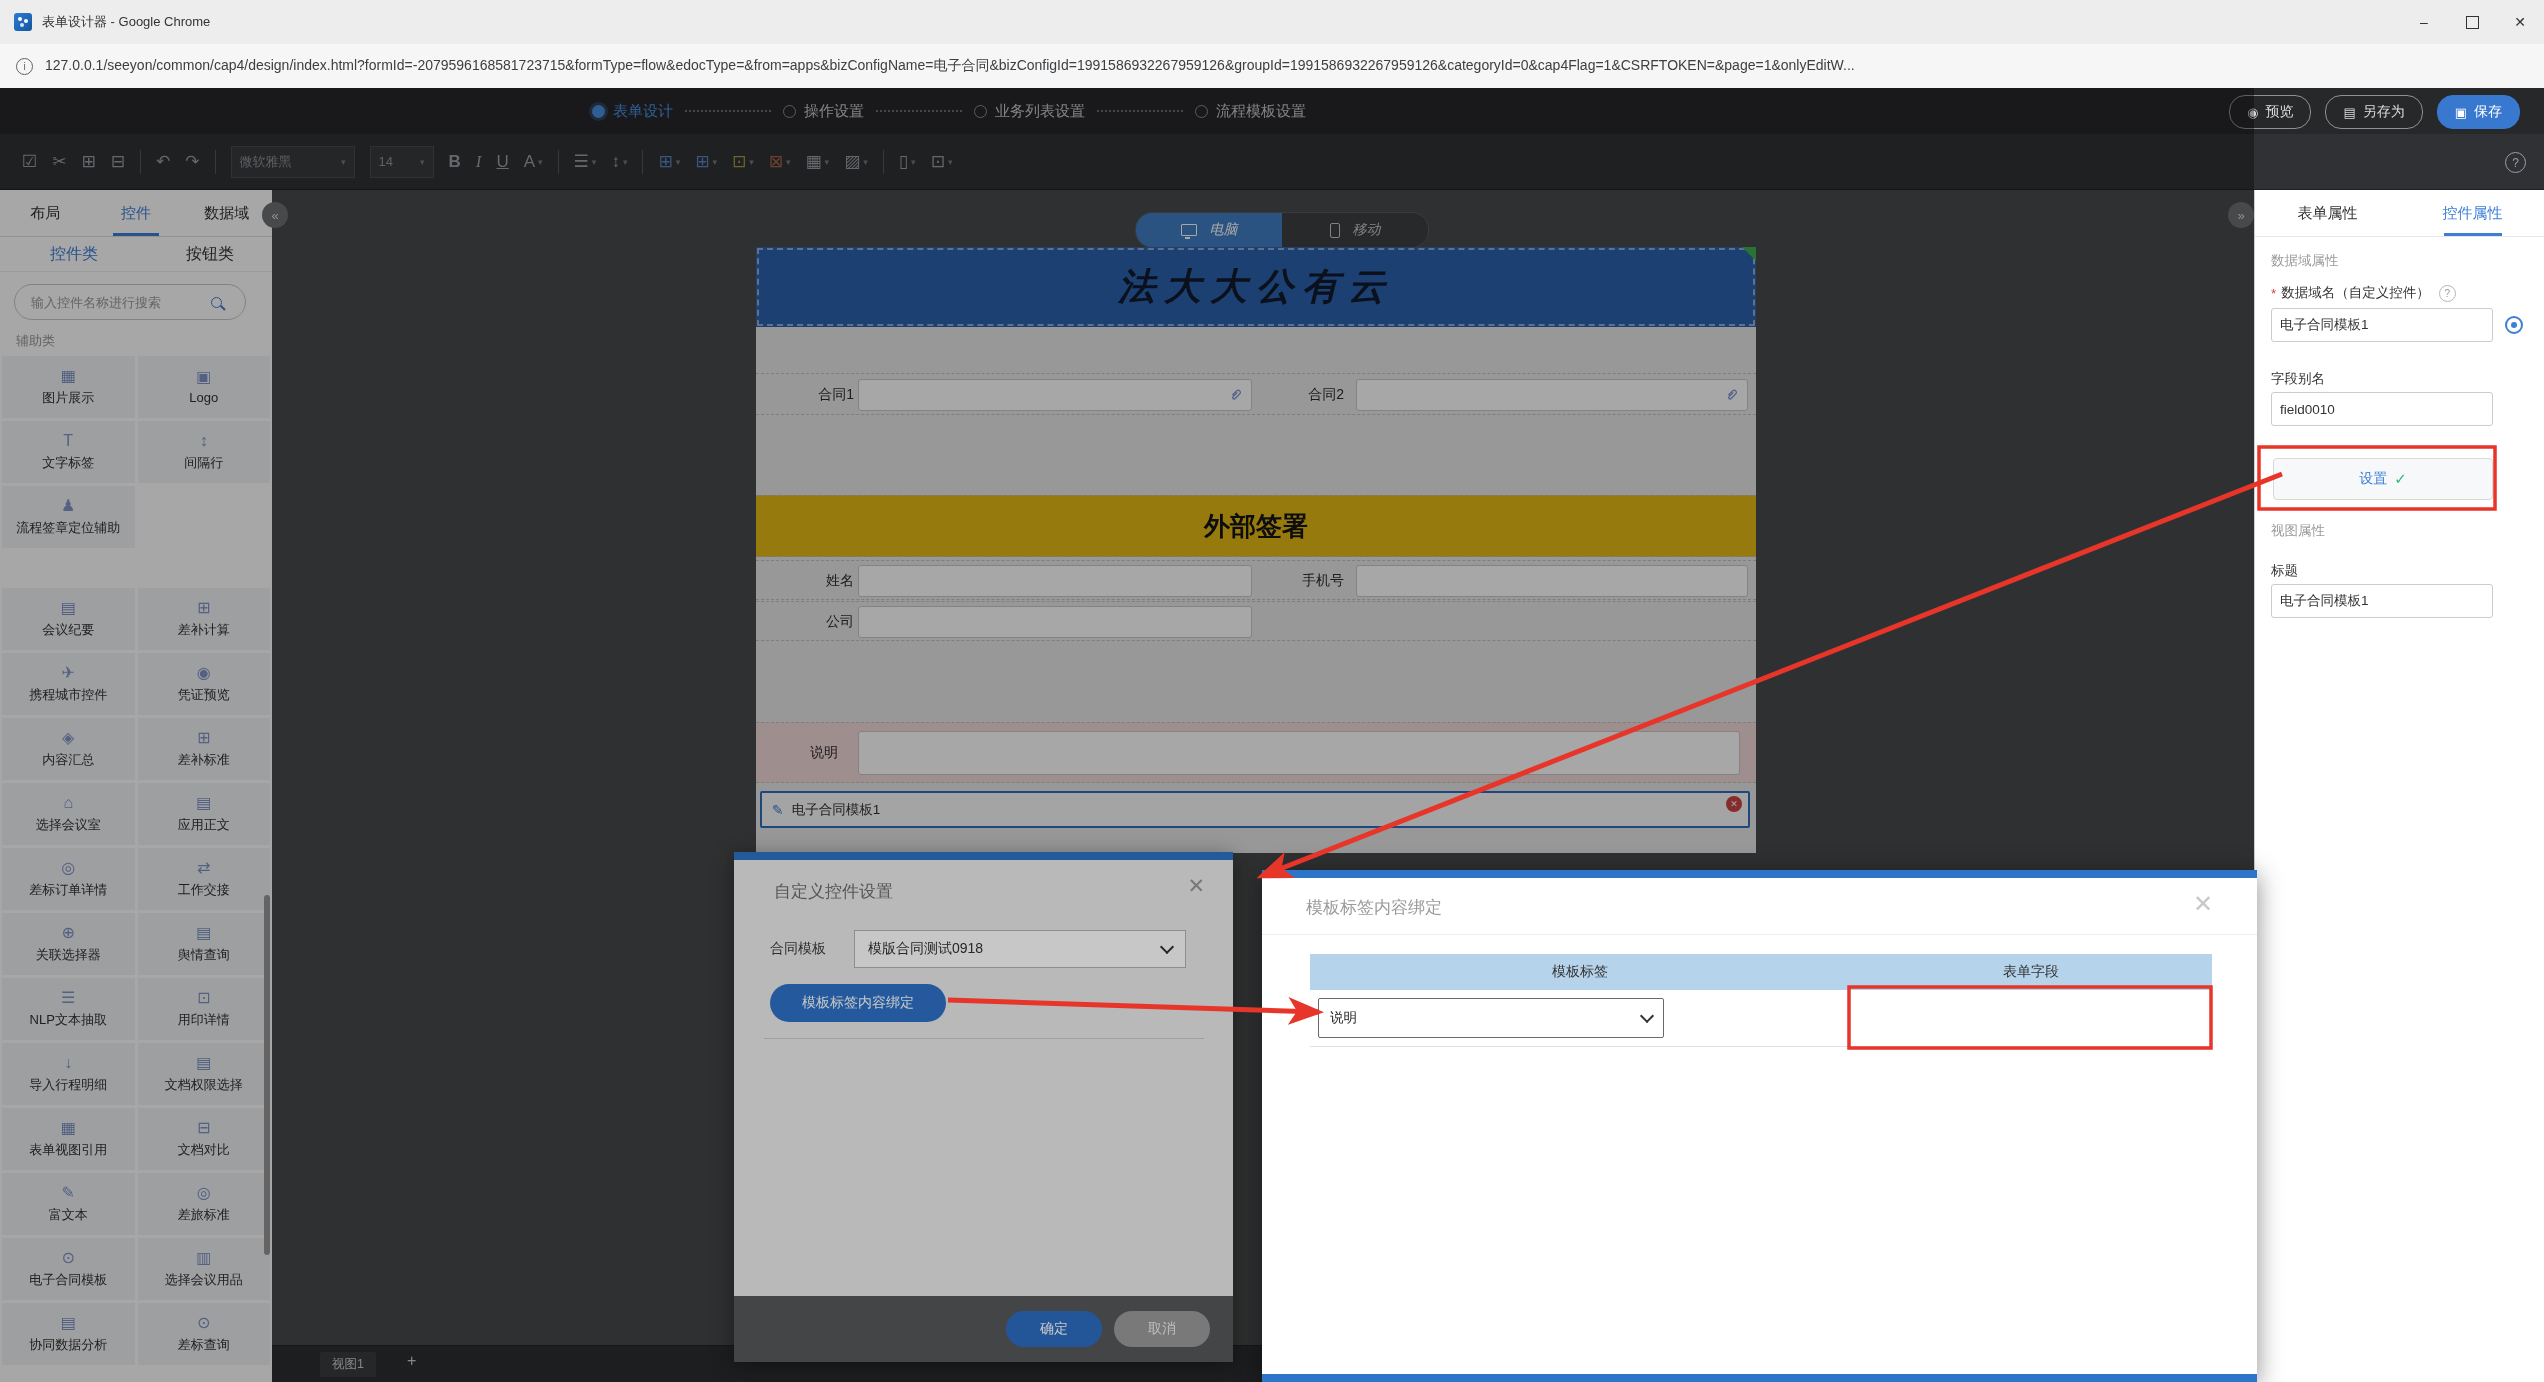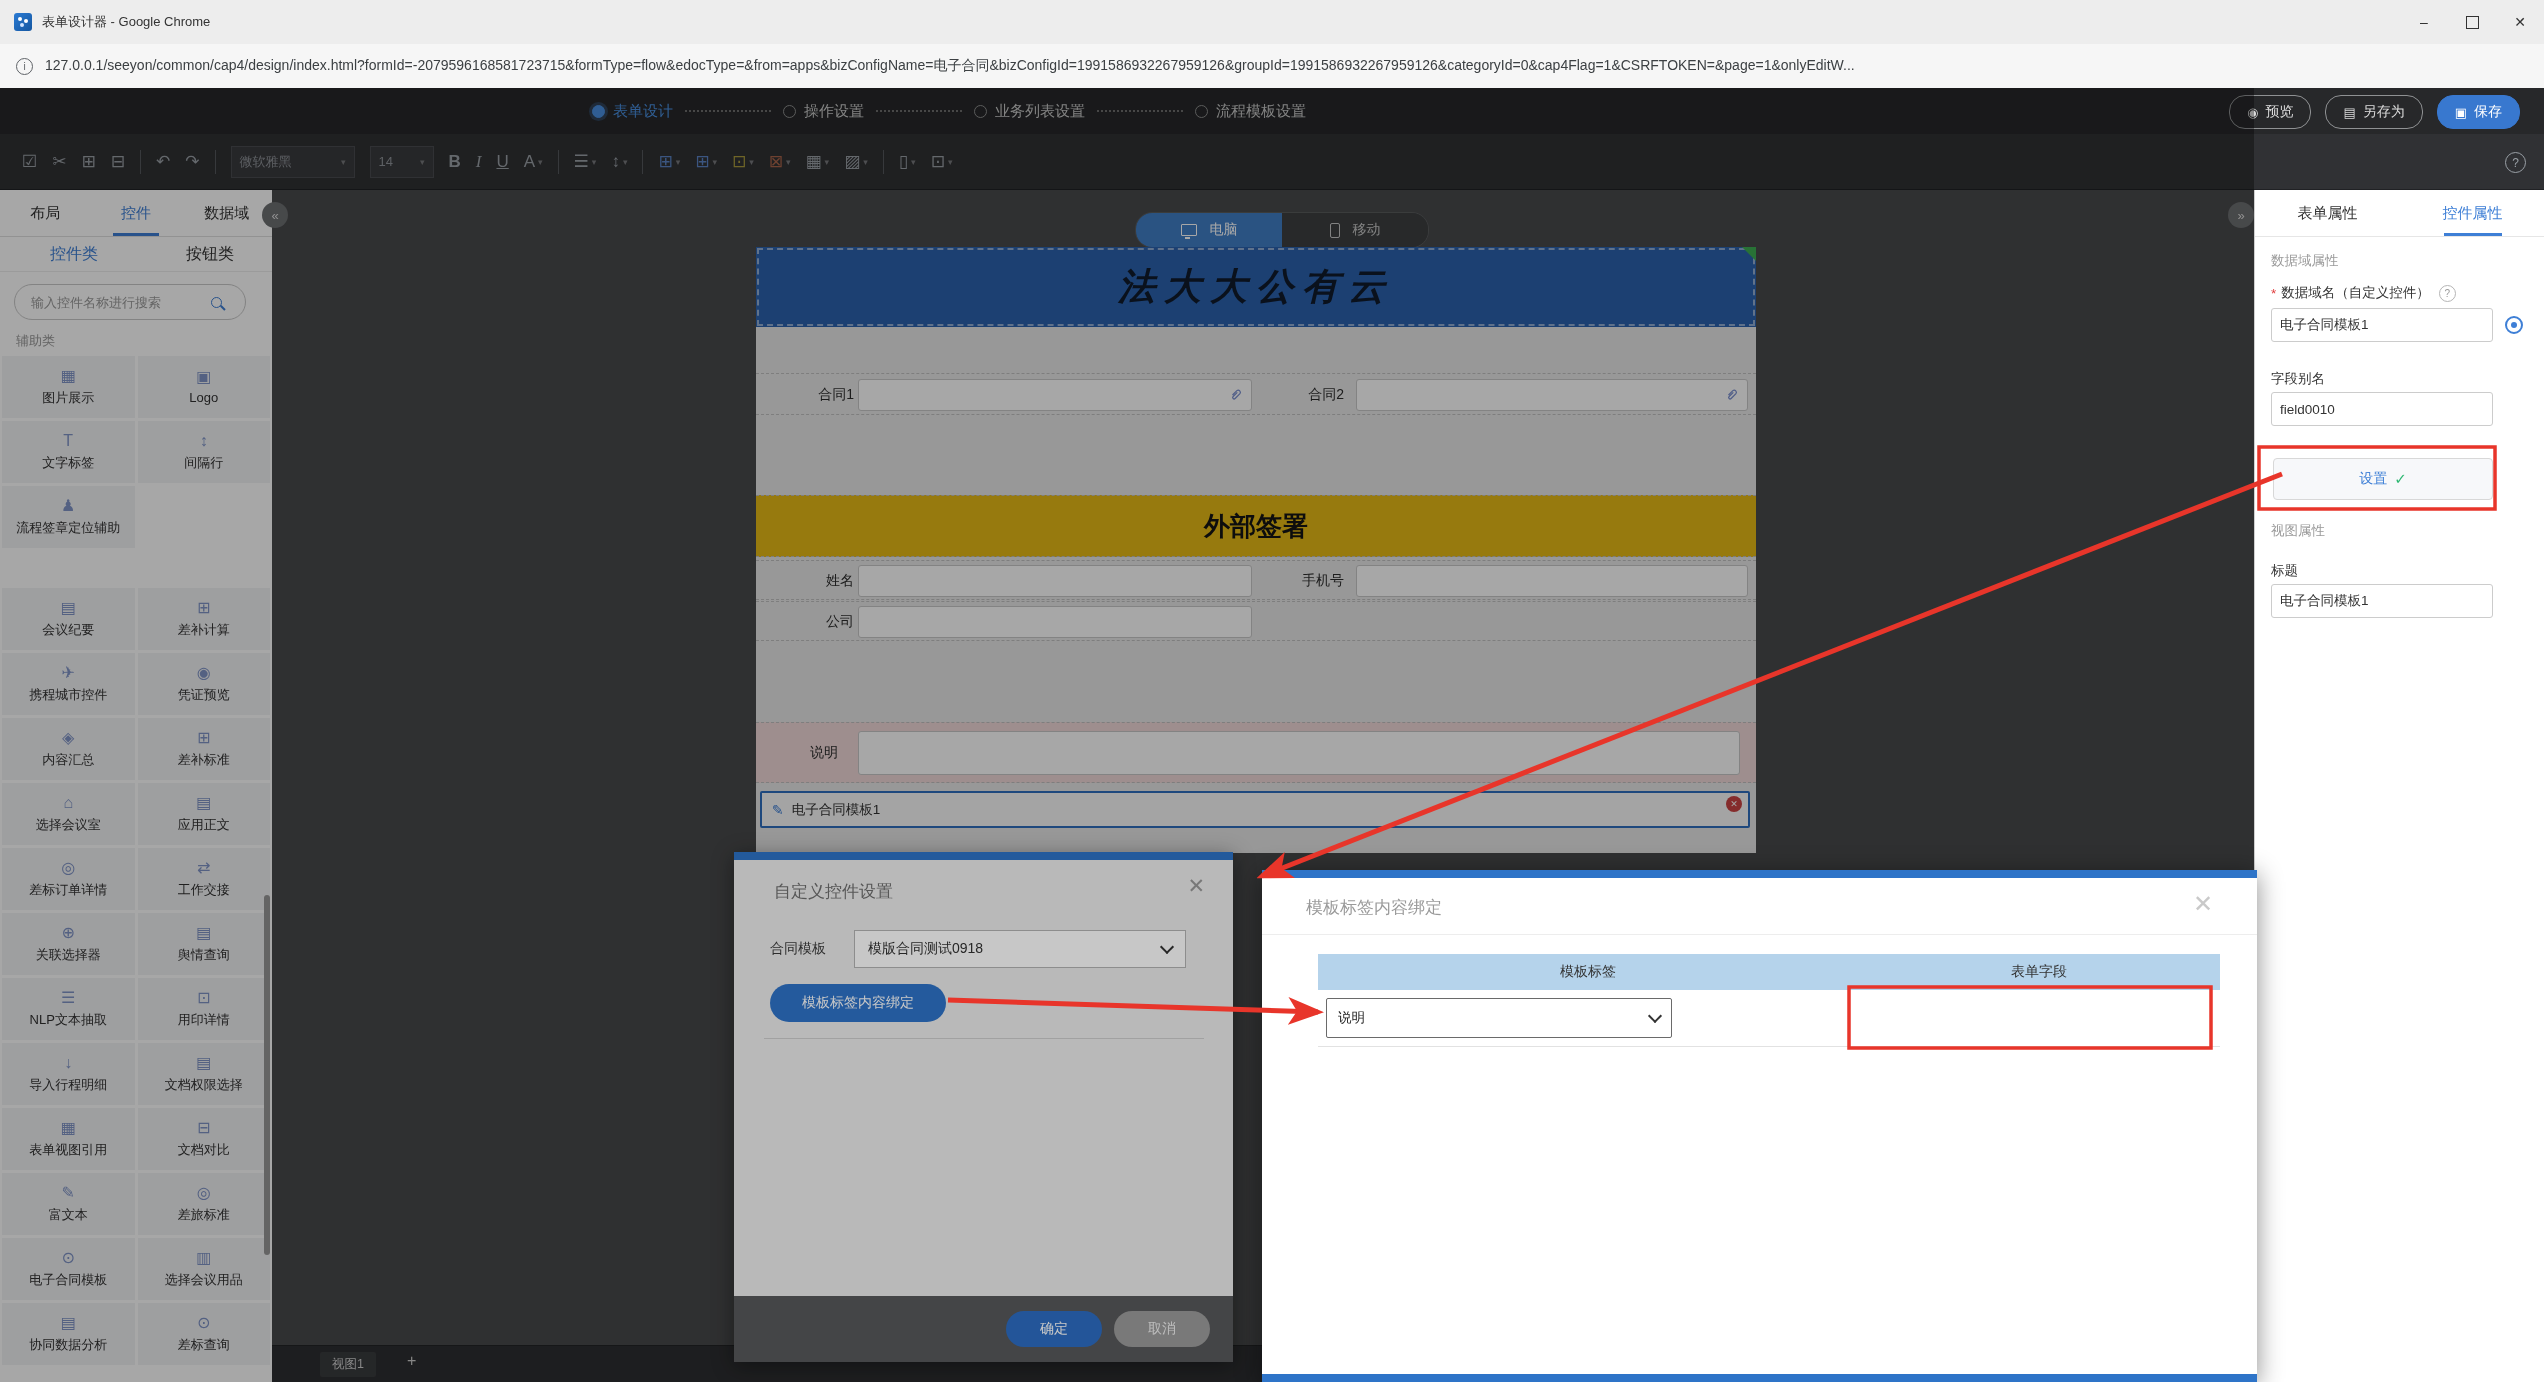--- a/index.html
+++ b/index.html
@@ -86,21 +86,21 @@
   .lp-scroll{position:absolute;right:2px;top:705px;width:6px;height:360px;background:#9a9a9a;border-radius:3px;}
   .collapse-left{position:absolute;left:262px;top:202px;width:26px;height:26px;border-radius:50%;background:#6e7072;
                  color:#ddd;font-size:13px;display:flex;align-items:center;justify-content:center;z-index:2;}
   .collapse-right{position:absolute;left:2228px;top:202px;width:26px;height:26px;border-radius:50%;background:#6e7072;
                  color:#ddd;font-size:13px;display:flex;align-items:center;justify-content:center;z-index:2;}
 
   
   .canvas{position:absolute;left:272px;top:190px;width:1982px;height:1192px;background:#494a4c;}
   .devtabs{position:absolute;left:863px;top:22px;height:34px;display:flex;border-radius:17px;overflow:hidden;border:1px solid #5a5c5e;}
   .dtab{width:146px;display:flex;align-items:center;justify-content:center;gap:13px;font-size:14px;
-        background:#3e4042;color:#c8c8c8;}
+        background:#3e4042;color:#c8c8c8;font-style:italic;}
   .dtab.active{background:#4280c8;color:#fff;}
   .ico-monitor{width:14px;height:10px;border:1.5px solid currentColor;border-radius:1px;position:relative;}
   .ico-monitor::after{content:"";position:absolute;left:3px;bottom:-4px;width:5px;height:2px;background:currentColor;}
   .ico-phone{width:8px;height:13px;border:1.5px solid currentColor;border-radius:2px;}
 
   .form{position:absolute;left:484px;top:57px;width:1000px;height:606px;background:#e9e9e9;}
   .fheader{position:absolute;left:0;top:0;width:1000px;height:80px;background:#2b63b0;
            outline:2px dashed #93aed6;outline-offset:-3px;display:flex;align-items:center;justify-content:center;}
   .fheader::after{content:"";position:absolute;right:0;top:0;width:0;height:0;
            border-left:14px solid transparent;border-top:14px solid #3fae54;}
@@ -170,21 +170,21 @@
         justify-content:center;font-size:14px;color:#fff;}
   .dbtn.ok{left:272px;background:#2e6ec4;}
   .dbtn.cancel{left:380px;background:#9b9b9b;color:#f2f2f2;}
 
   .dlg2{position:absolute;left:1262px;top:870px;width:995px;height:512px;background:#fff;z-index:40;
         box-shadow:0 4px 24px rgba(0,0,0,.45);}
   .dlg2 .dtop{position:absolute;left:0;top:0;width:100%;height:8px;background:#2e74c8;}
   .dlg2 .dtitle{position:absolute;left:44px;top:26px;font-size:17px;color:#9a9a9a;}
   .dlg2 .dclose{position:absolute;right:44px;top:20px;font-size:24px;color:#c9c9c9;font-weight:300;}
   .dlg2 .hline{position:absolute;left:0;top:64px;width:995px;height:1px;background:#ededed;}
-  .bindtable{position:absolute;left:56px;top:84px;width:902px;}
+  .bindtable{position:absolute;left:48px;top:84px;width:902px;}
   .bt-head{display:grid;grid-template-columns:540px 362px;height:36px;background:#b5d3eb;}
   .bt-head div{display:flex;align-items:center;justify-content:center;font-size:14px;color:#333;}
   .bt-row{display:grid;grid-template-columns:540px 362px;height:56px;border-bottom:1px solid #e2e2e2;}
   .bt-tag{display:flex;align-items:center;padding-left:36px;font-size:13.5px;color:#333;}
   .bt-fieldcell{display:flex;align-items:center;}
   .rowselect{width:346px;height:40px;margin-left:8px;background:#fff;border:1px solid #6a6a6a;border-radius:2px;
         display:flex;align-items:center;justify-content:space-between;padding:0 11px;box-sizing:border-box;font-size:13.5px;color:#222;}
   .dlg2 .dbottom{position:absolute;left:0;top:504px;width:995px;height:8px;background:#2e74c8;}
 
   

